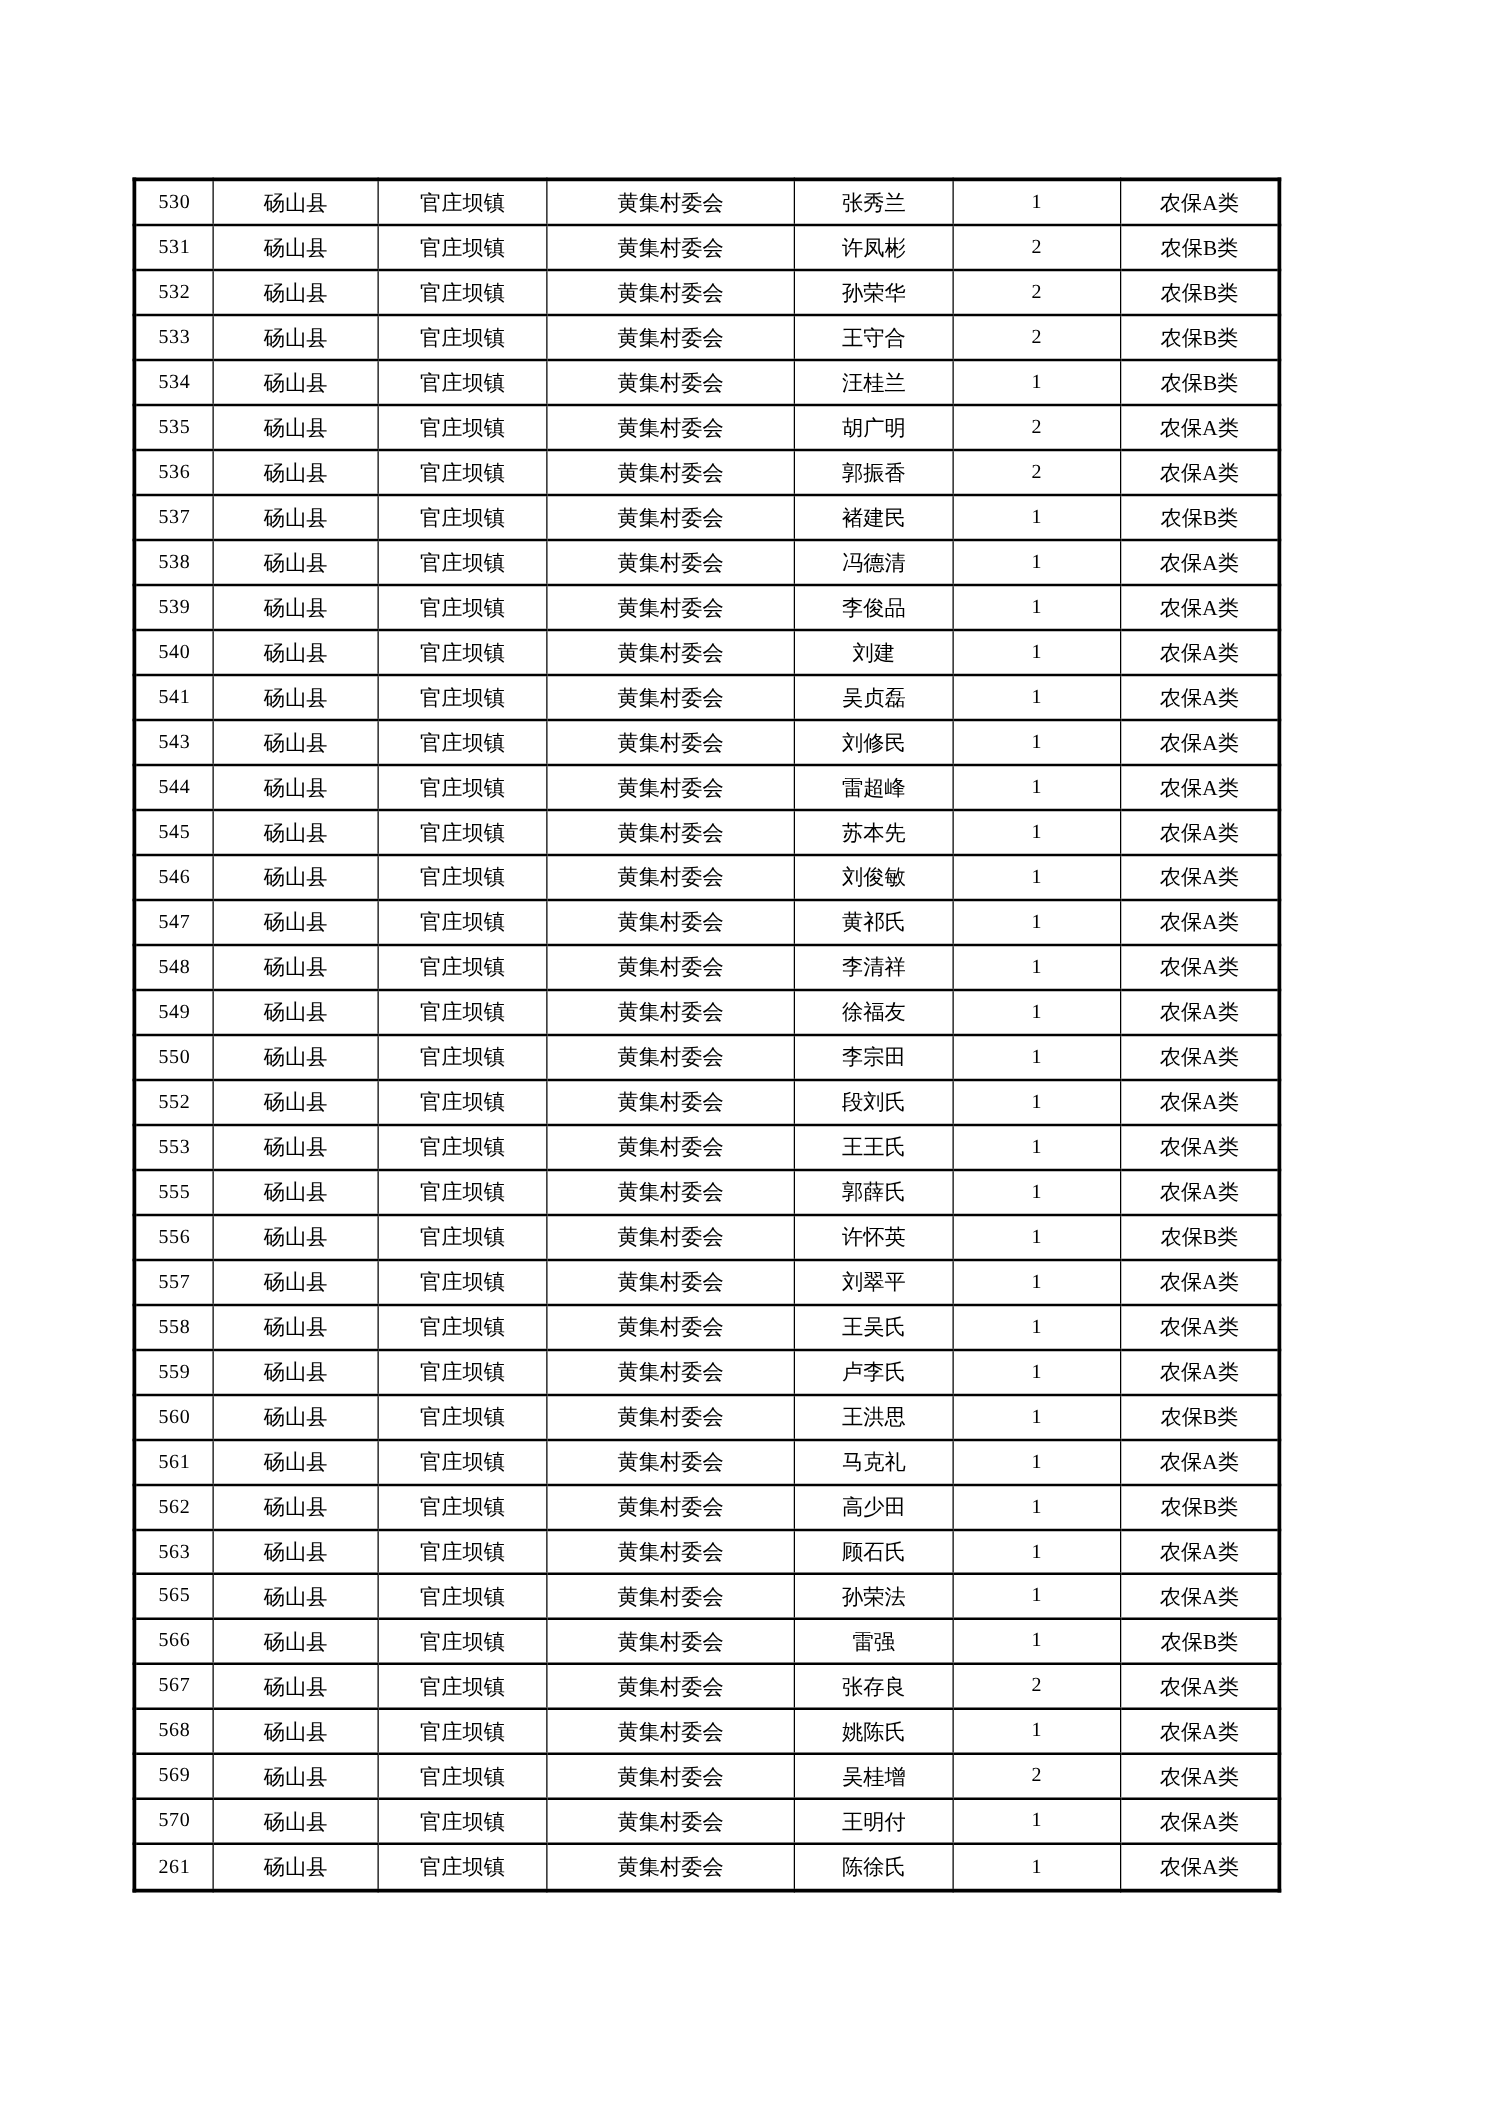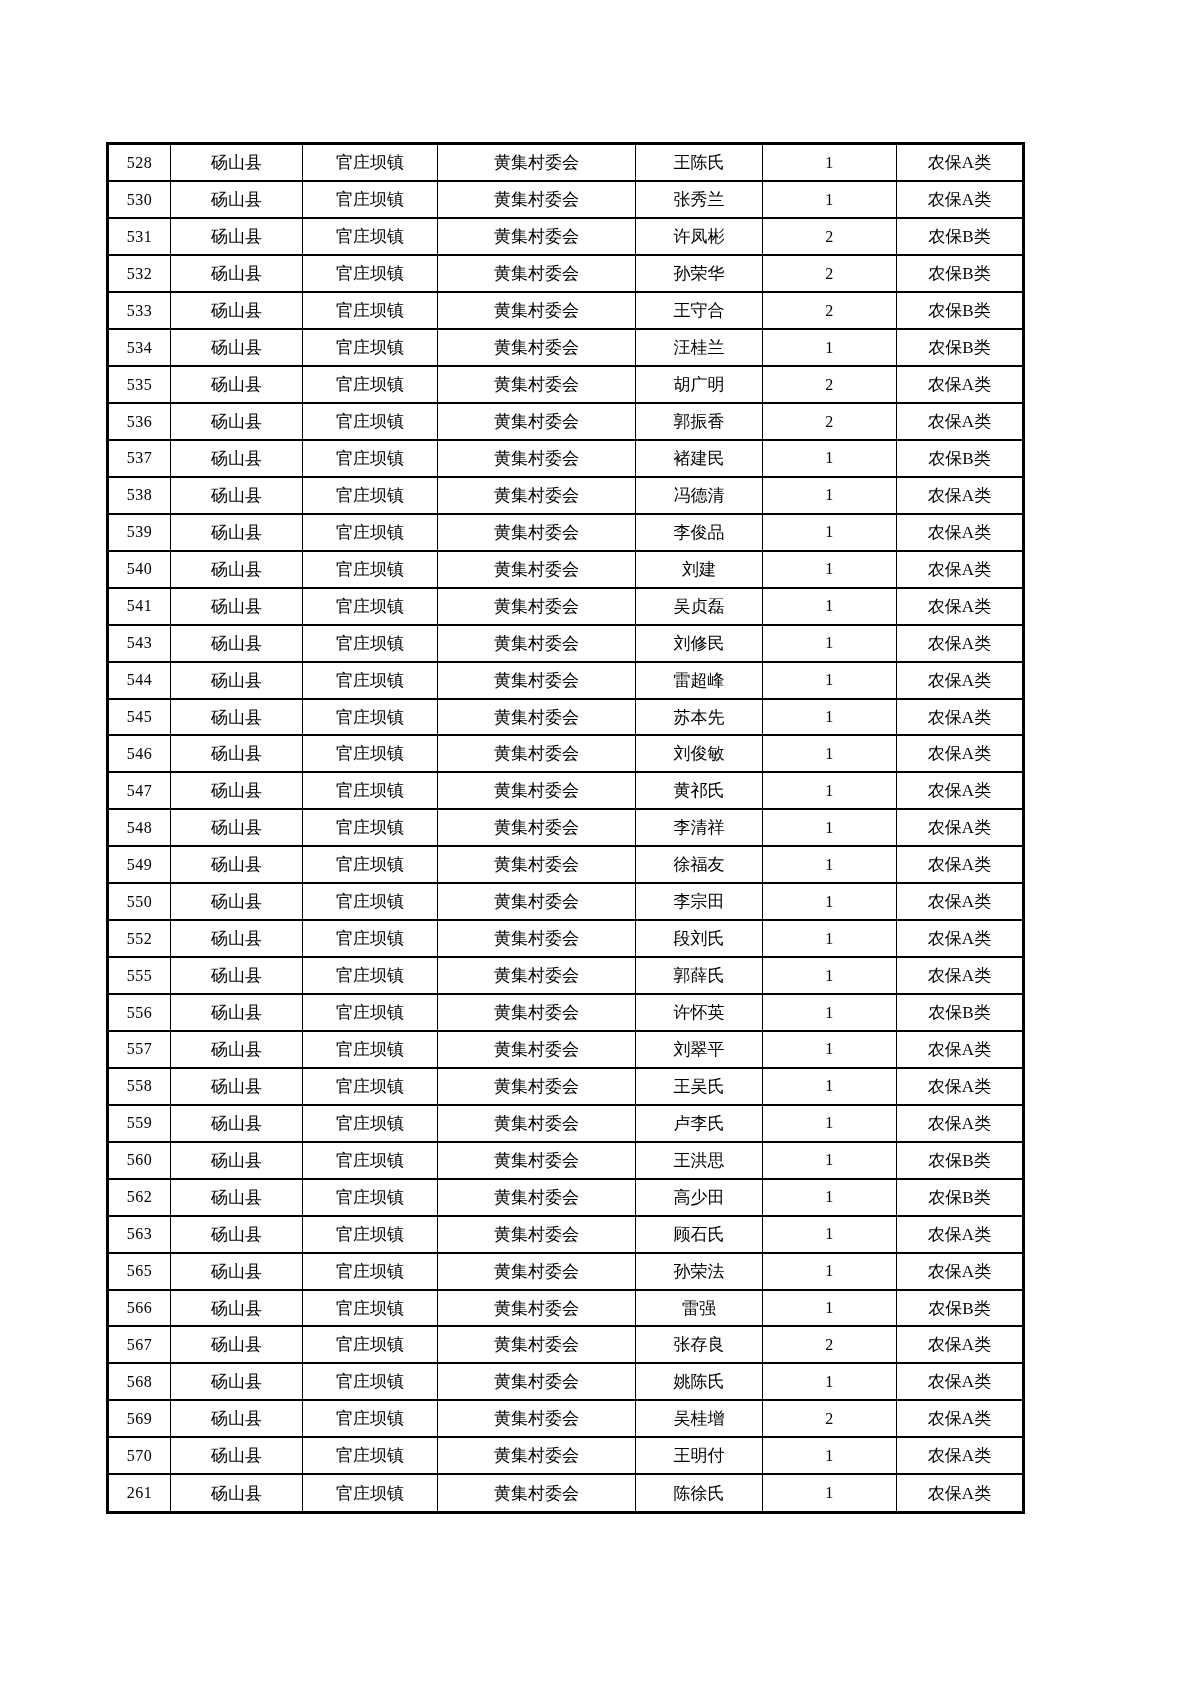--- a/index.html
+++ b/index.html
@@ -52,29 +52,20 @@
       <col style="width:63px">
       <col style="width:132px">
       <col style="width:135px">
       <col style="width:198px">
       <col style="width:127px">
       <col style="width:134px">
       <col style="width:127px">
     </colgroup>
     <tbody id="roster-body">
         <tr>
-          <td class="num">528</td>
-          <td>砀山县</td>
-          <td>官庄坝镇</td>
-          <td>黄集村委会</td>
-          <td>王陈氏</td>
-          <td class="num">1</td>
-          <td>农保A类</td>
-        </tr>
-        <tr>
           <td class="num">530</td>
           <td>砀山县</td>
           <td>官庄坝镇</td>
           <td>黄集村委会</td>
           <td>张秀兰</td>
           <td class="num">1</td>
           <td>农保A类</td>
         </tr>
         <tr>
           <td class="num">531</td>
@@ -250,20 +241,29 @@
         <tr>
           <td class="num">552</td>
           <td>砀山县</td>
           <td>官庄坝镇</td>
           <td>黄集村委会</td>
           <td>段刘氏</td>
           <td class="num">1</td>
           <td>农保A类</td>
         </tr>
         <tr>
+          <td class="num">553</td>
+          <td>砀山县</td>
+          <td>官庄坝镇</td>
+          <td>黄集村委会</td>
+          <td>王王氏</td>
+          <td class="num">1</td>
+          <td>农保A类</td>
+        </tr>
+        <tr>
           <td class="num">555</td>
           <td>砀山县</td>
           <td>官庄坝镇</td>
           <td>黄集村委会</td>
           <td>郭薛氏</td>
           <td class="num">1</td>
           <td>农保A类</td>
         </tr>
         <tr>
           <td class="num">556</td>
@@ -302,20 +302,29 @@
           <td>农保A类</td>
         </tr>
         <tr>
           <td class="num">560</td>
           <td>砀山县</td>
           <td>官庄坝镇</td>
           <td>黄集村委会</td>
           <td>王洪思</td>
           <td class="num">1</td>
           <td>农保B类</td>
+        </tr>
+        <tr>
+          <td class="num">561</td>
+          <td>砀山县</td>
+          <td>官庄坝镇</td>
+          <td>黄集村委会</td>
+          <td>马克礼</td>
+          <td class="num">1</td>
+          <td>农保A类</td>
         </tr>
         <tr>
           <td class="num">562</td>
           <td>砀山县</td>
           <td>官庄坝镇</td>
           <td>黄集村委会</td>
           <td>高少田</td>
           <td class="num">1</td>
           <td>农保B类</td>
         </tr>

